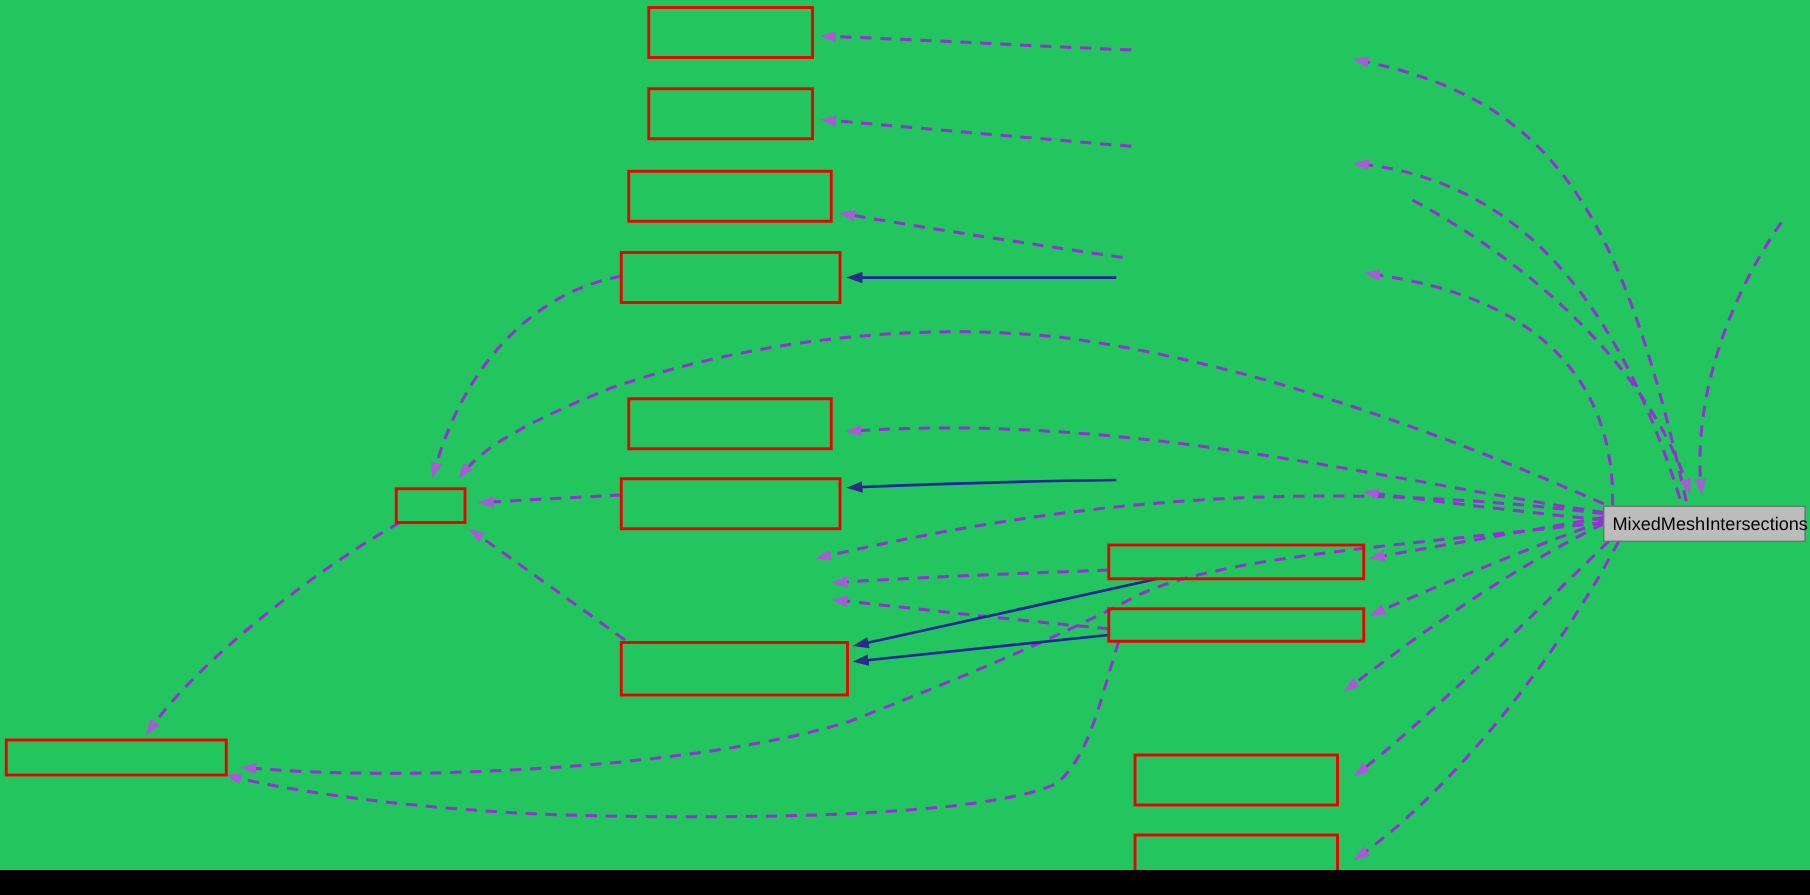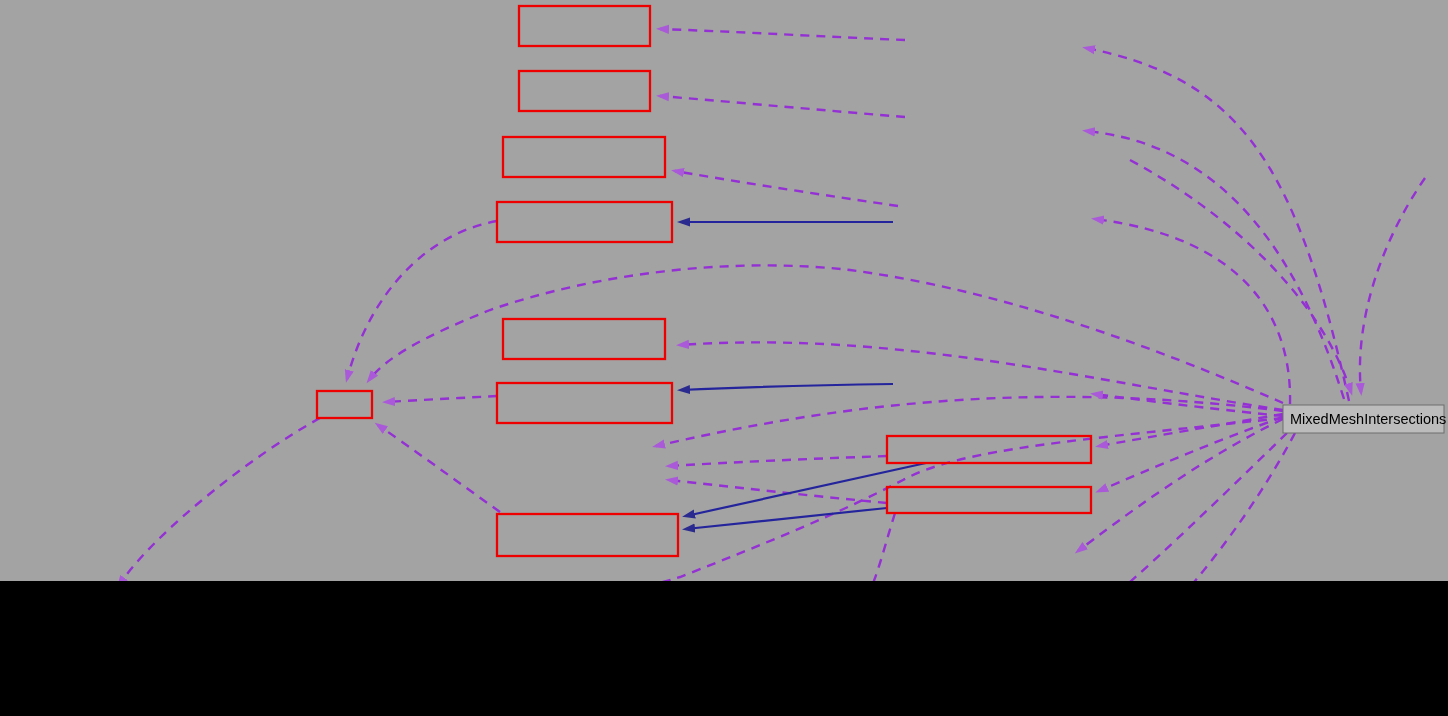--- a/index.html
+++ b/index.html
@@ -1,16 +1,16 @@
 <!DOCTYPE html>
 <html><head>
 <meta charset="utf-8">
 <style>
   html,body{margin:0;padding:0;background:#000;}
-  .stage{position:relative;width:1448px;height:581px;background:#a3a3a3;overflow:hidden;
+  .stage{position:relative;width:1448px;height:696px;background:#22c55e;overflow:hidden;
          font-family:"Liberation Sans", sans-serif;}
   svg{display:block}
   .nodebox{fill:none;stroke:#ee0000;stroke-width:2.3px;}
   .usage{fill:none;stroke:#9430d4;stroke-width:2.4px;stroke-dasharray:9 7;}
   .inherit{fill:none;stroke:#24249c;stroke-width:2.2px;}
   .center-rect{fill:#bcbcbc;stroke:#6e6e6e;stroke-width:1px;}
   .center-label{font-family:"Liberation Sans", sans-serif;font-size:14.5px;fill:#000;}
 </style>
 </head>
 <body>

